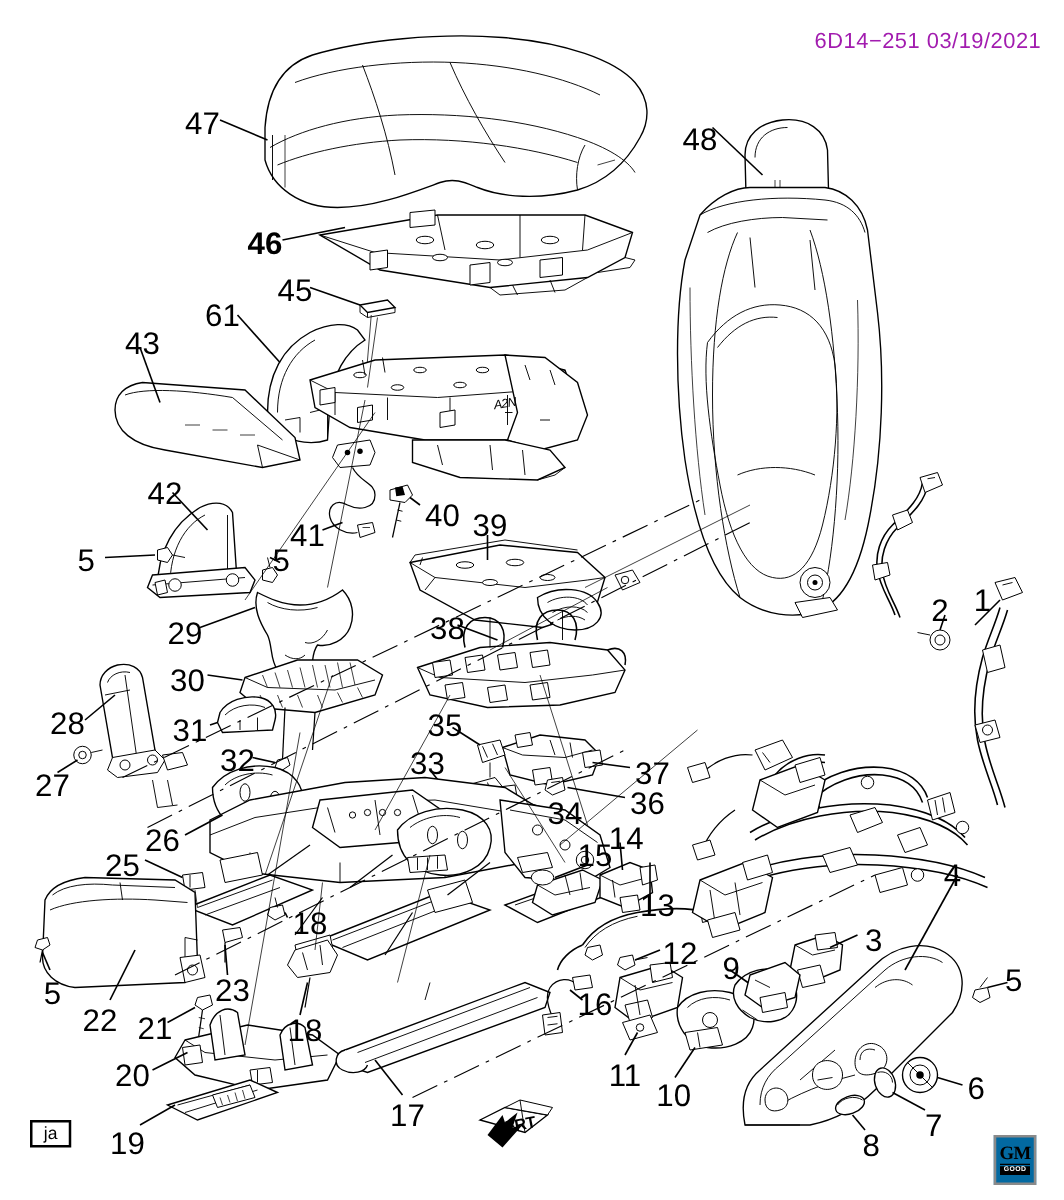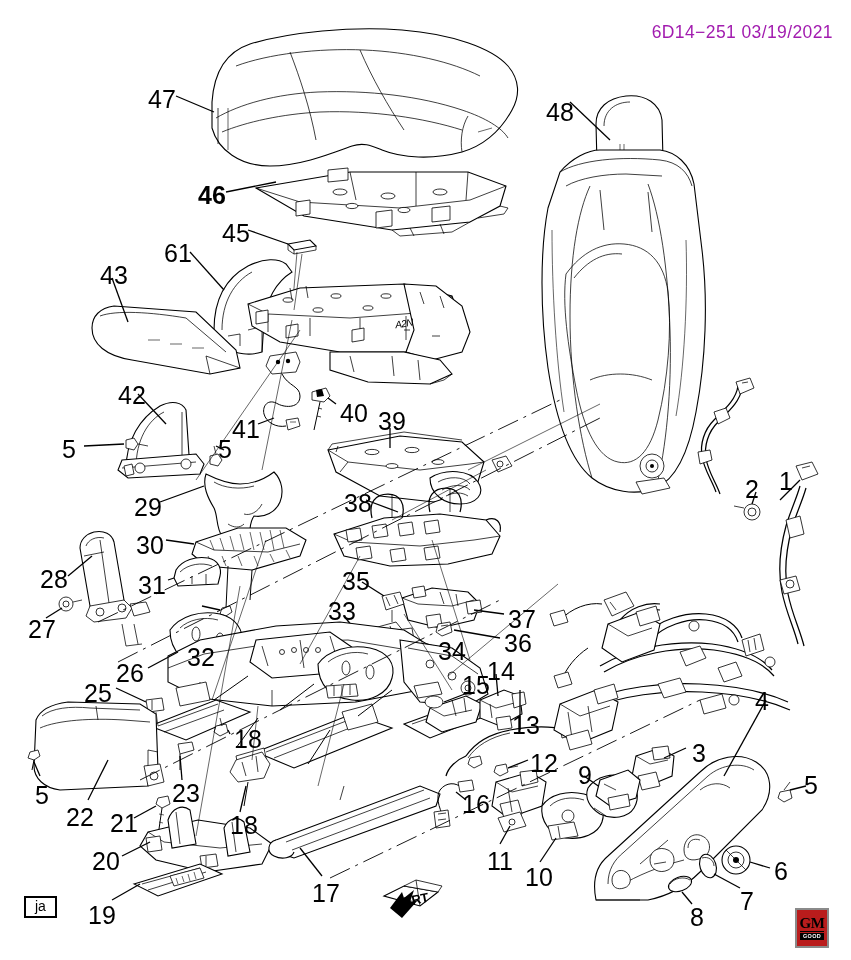--- a/index.html
+++ b/index.html
@@ -21,21 +21,21 @@
   
   .langbox{
     position:absolute;left:24px;top:896px;
     border:2.5px solid #000;background:#fff;
     padding:1px 9px 2px 9px;font-size:14px;line-height:15px;color:#000;
   }
 
   
   .gmbadge{
     position:absolute;left:795px;top:908px;width:34px;height:40px;
-    border:2px solid #8a8a8a;background:#b91c1c;box-sizing:border-box;
+    border:2px solid #8a8a8a;background:#0369a1;box-sizing:border-box;
     display:flex;flex-direction:column;align-items:center;justify-content:center;
   }
   .gmbadge .gm-word{
     font-family:"Liberation Serif","DejaVu Serif",serif;
     font-weight:bold;font-size:15px;line-height:14px;color:#000;letter-spacing:-.5px;
   }
   .gmbadge .gm-rule{width:24px;height:1.5px;background:#000;margin:1px 0;}
   .gmbadge .gm-sub{
     background:#000;color:#fff;font-size:5.5px;line-height:7px;
     padding:0 3px;letter-spacing:.3px;font-weight:bold;
@@ -826,21 +826,21 @@
       <div class="cal" style="left: 66px; top: 808px;">22</div>
       <div class="cal" style="left: 172px; top: 784px;">23</div>
       <div class="cal" style="left: 234px; top: 730px;">18</div>
       <div class="cal" style="left: 84px; top: 684px;">25</div>
       <div class="cal" style="left: 116px; top: 664px;">26</div>
       <div class="cal" style="left: 28px; top: 620px;">27</div>
       <div class="cal" style="left: 40px; top: 570px;">28</div>
       <div class="cal" style="left: 134px; top: 498px;">29</div>
       <div class="cal" style="left: 136px; top: 536px;">30</div>
       <div class="cal" style="left: 138px; top: 576px;">31</div>
-      <div class="cal" style="left: 187px; top: 600px; margin-top: 48px;">32</div>
+      <div class="cal" style="left: 176px; top: 600px;">32</div>
       <div class="cal" style="left: 328px; top: 602px;">33</div>
       <div class="cal" style="left: 438px; top: 642px;">34</div>
       <div class="cal" style="left: 342px; top: 572px;">35</div>
       <div class="cal" style="left: 504px; top: 634px;">36</div>
       <div class="cal" style="left: 508px; top: 610px;">37</div>
       <div class="cal" style="left: 344px; top: 494px;">38</div>
       <div class="cal" style="left: 378px; top: 412px;">39</div>
       <div class="cal" style="left: 340px; top: 404px;">40</div>
       <div class="cal" style="left: 232px; top: 420px;">41</div>
       <div class="cal" style="left: 118px; top: 386px;">42</div>

